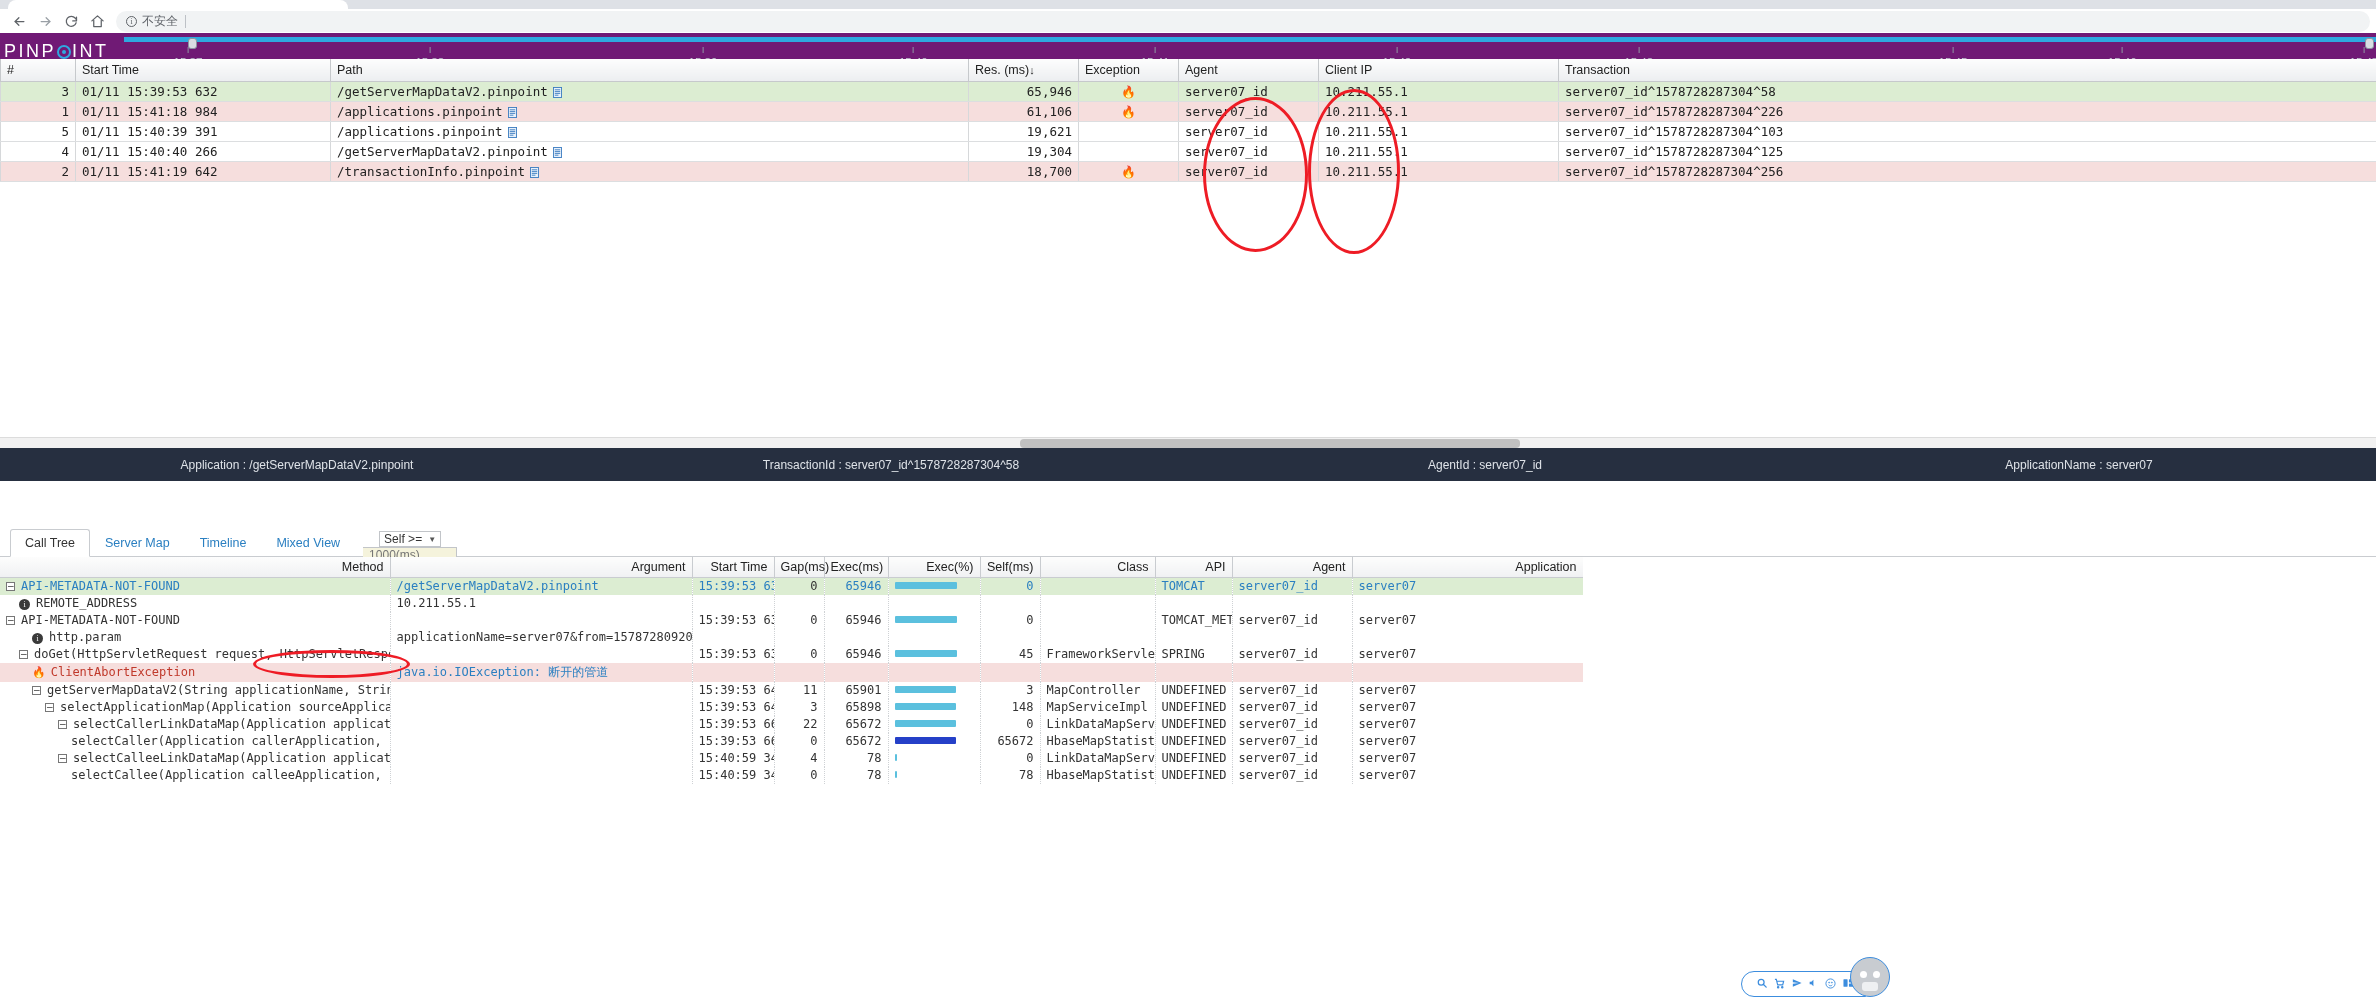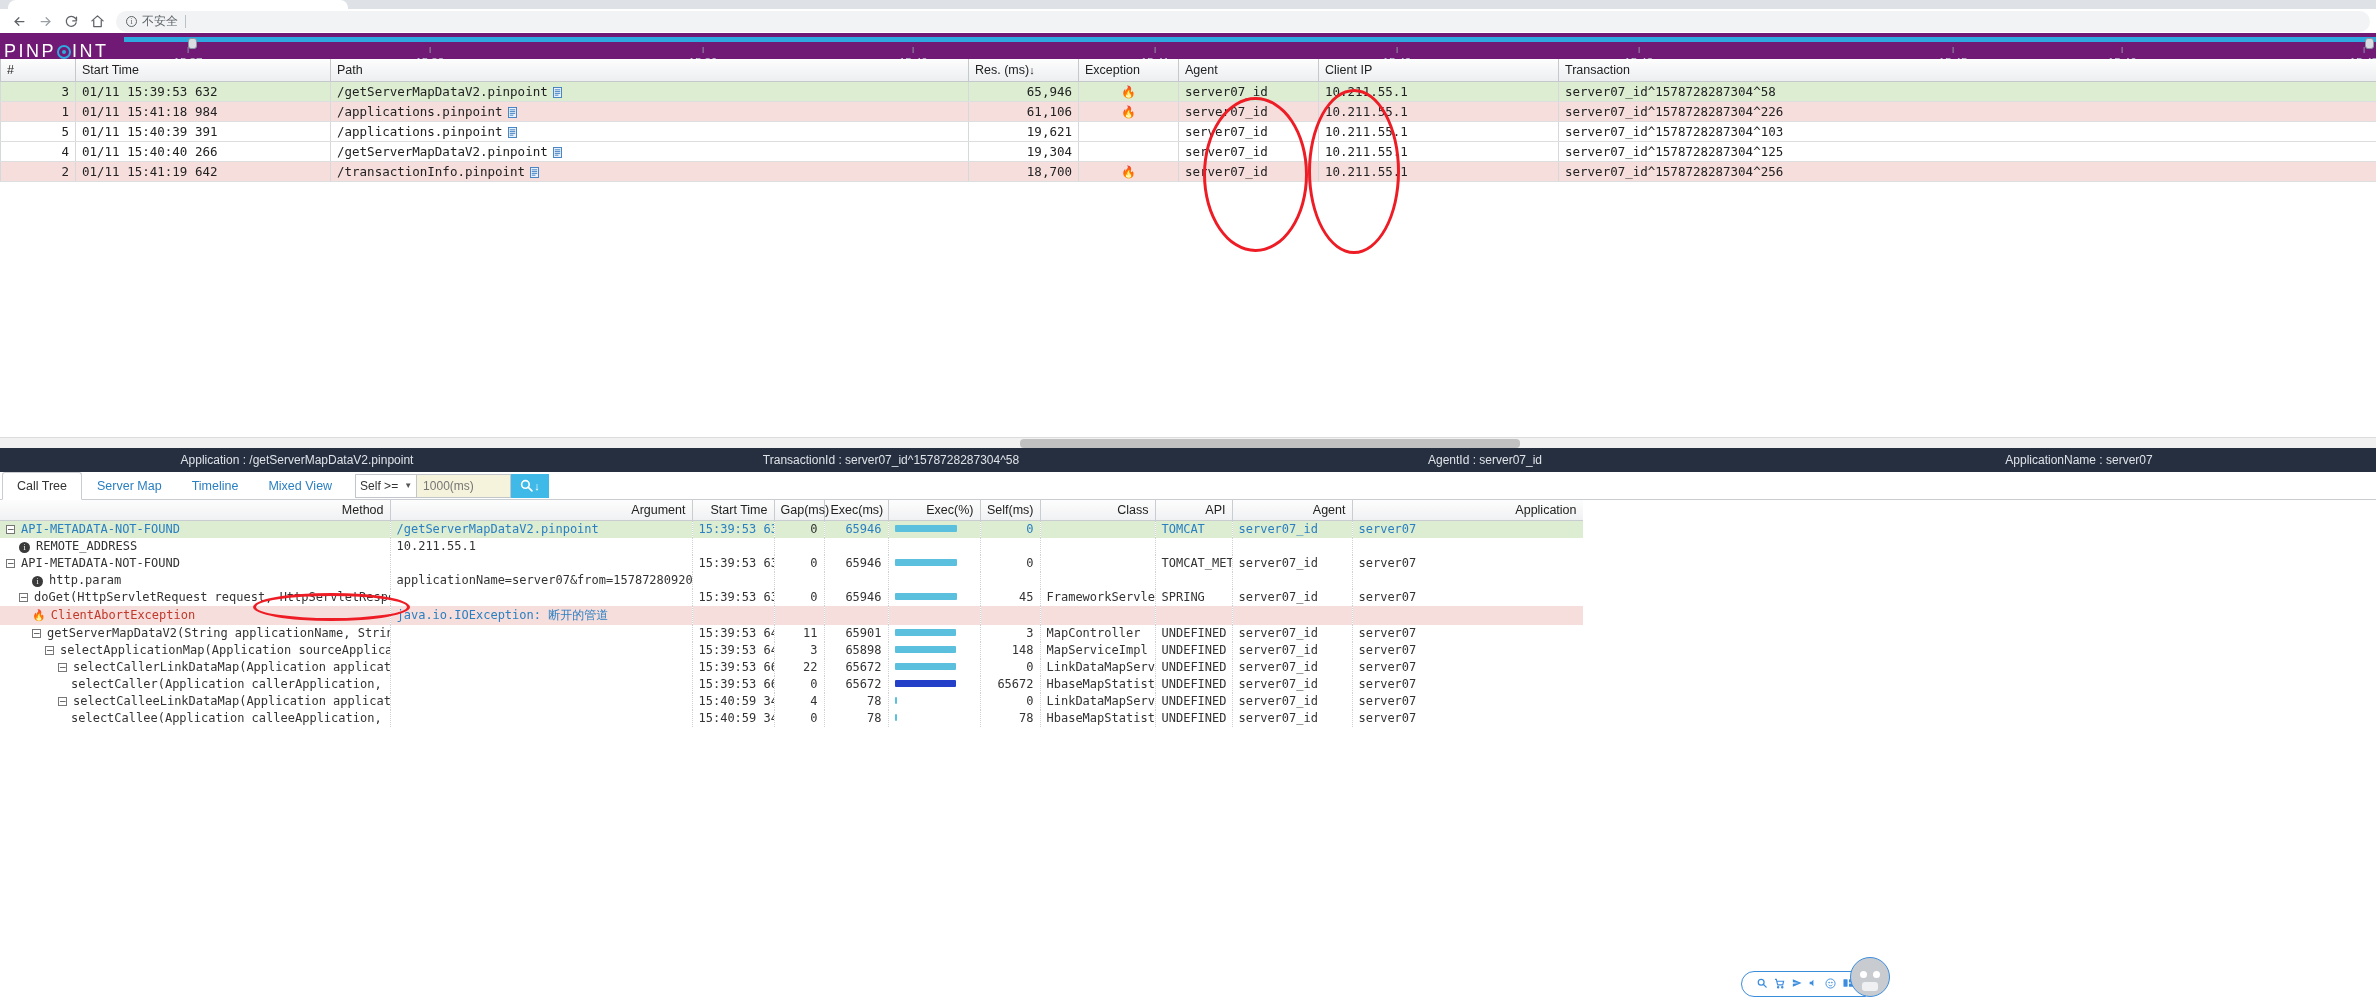--- a/index.html
+++ b/index.html
@@ -216,42 +216,43 @@
   .hscroll-thumb {
     position: absolute;
     left: 1020px; top: 1px;
     width: 500px; height: 9px;
     background: #c1c1c1;
     border-radius: 4px;
   }
 
   
   .info-bar {
-    height: 24px;
+    height: 33px;
     background: #262f40;
     color: #dfe3e8;
     font-size: 12px;
     display: flex;
     align-items: center;
   }
   .info-bar .cell {
     flex: 1 1 0;
     text-align: center;
     white-space: nowrap;
     overflow: hidden;
   }
 
   
   .tabbar {
     height: 28px;
     background: #ffffff;
     border-bottom: 1px solid #c9ccd0;
     display: flex;
     align-items: stretch;
-    padding-left: 2px;
+    padding-left: 10px;
+    margin-top: 48px;
   }
   .tabitem {
     padding: 0 14px;
     display: flex; align-items: center;
     font-size: 12.5px;
     color: #2a7fc1;
     cursor: pointer;
     border: 1px solid transparent;
     border-bottom: none;
   }
@@ -261,20 +262,21 @@
     border: 1px solid #c9ccd0;
     border-bottom: 1px solid #ffffff;
     border-radius: 3px 3px 0 0;
     margin-bottom: -1px;
   }
   .filter-wrap {
     display: flex;
     align-items: center;
     margin-left: 8px;
     padding: 2px 0;
+    flex-direction: column;
   }
   .sel-self {
     width: 62px; height: 24px;
     border: 1px solid #c2c5c9;
     background: #ffffff;
     font-size: 12px;
     color: #333;
     padding: 0 4px;
     display: flex;
     align-items: center;

